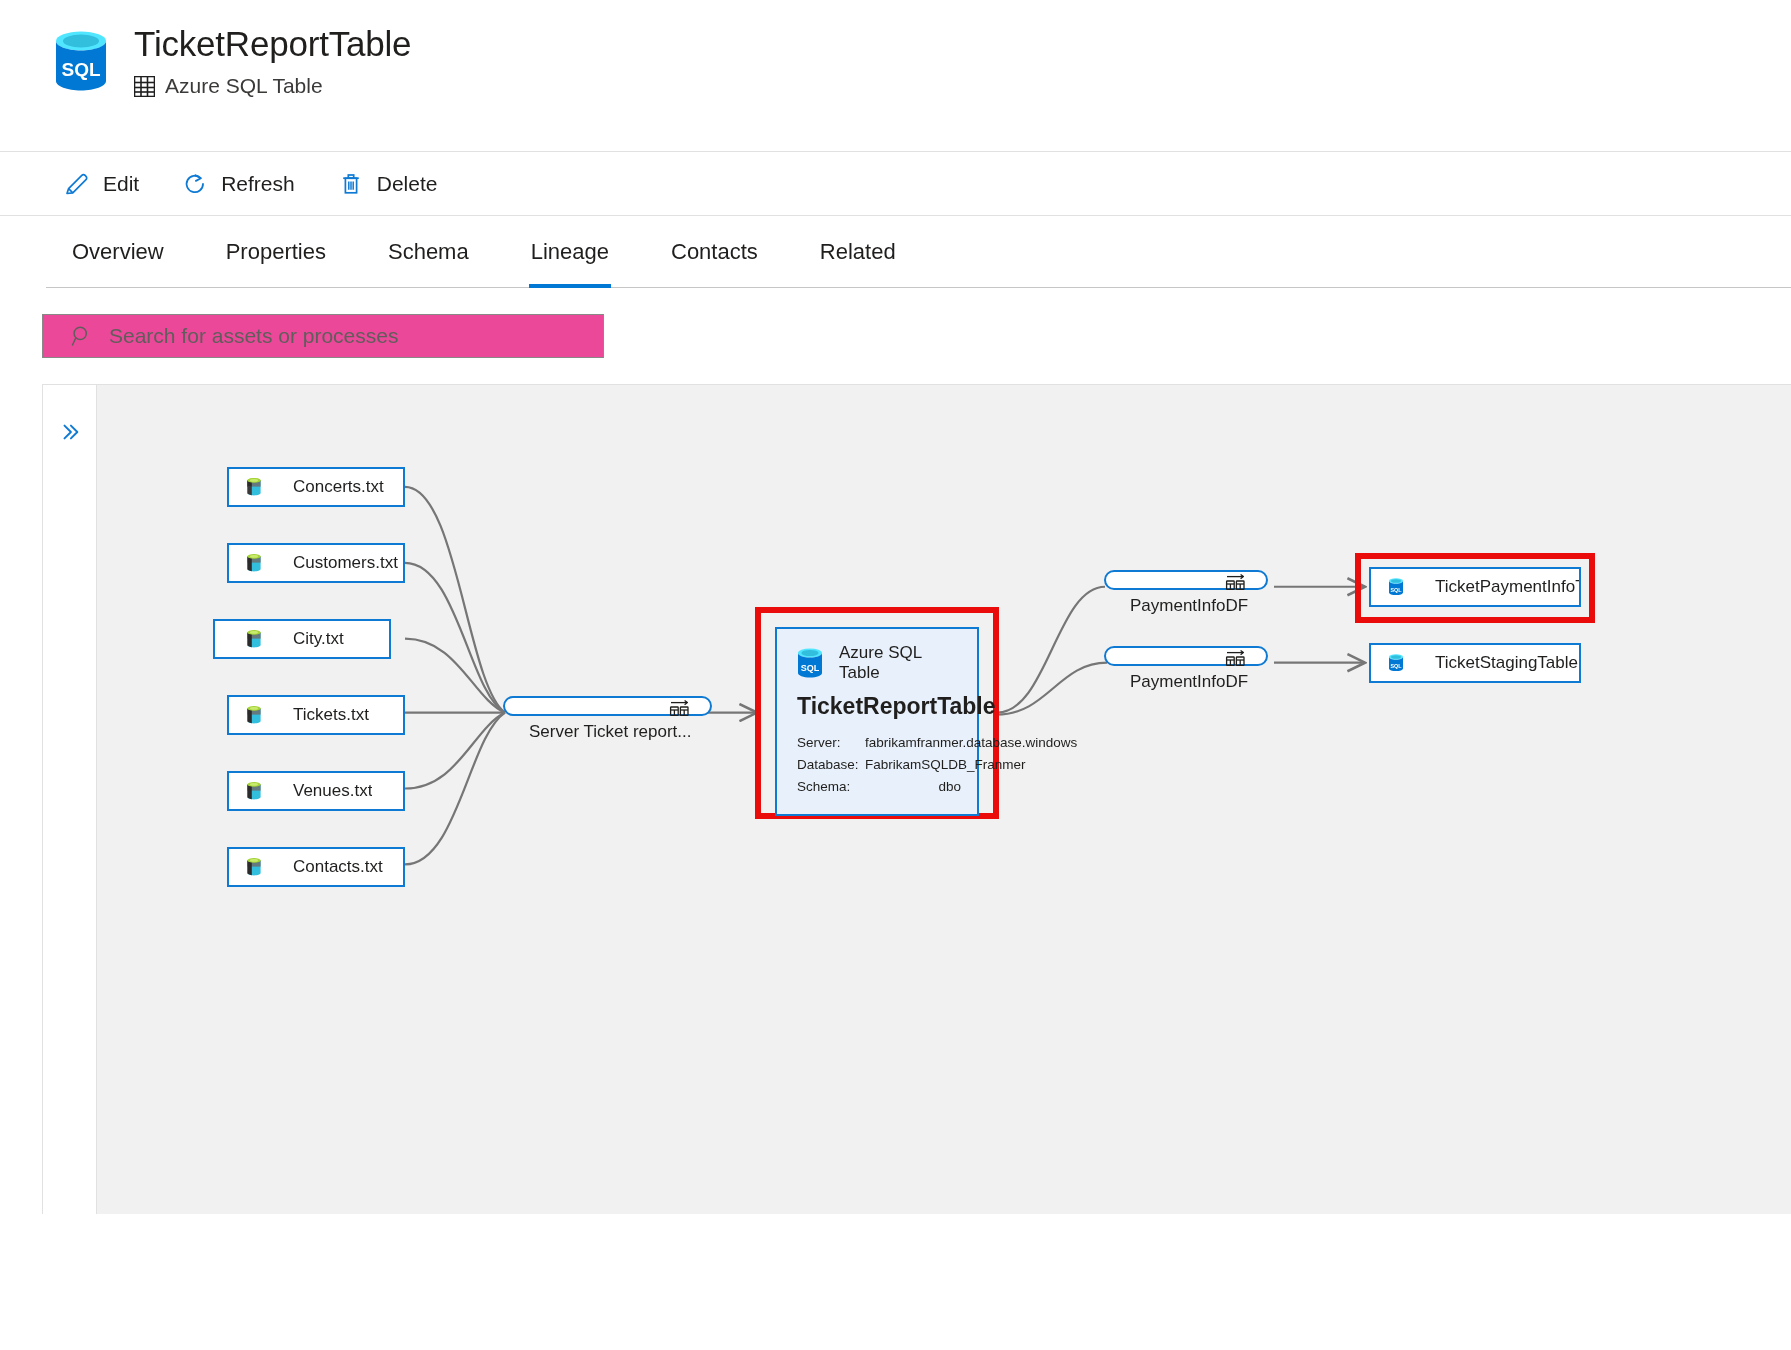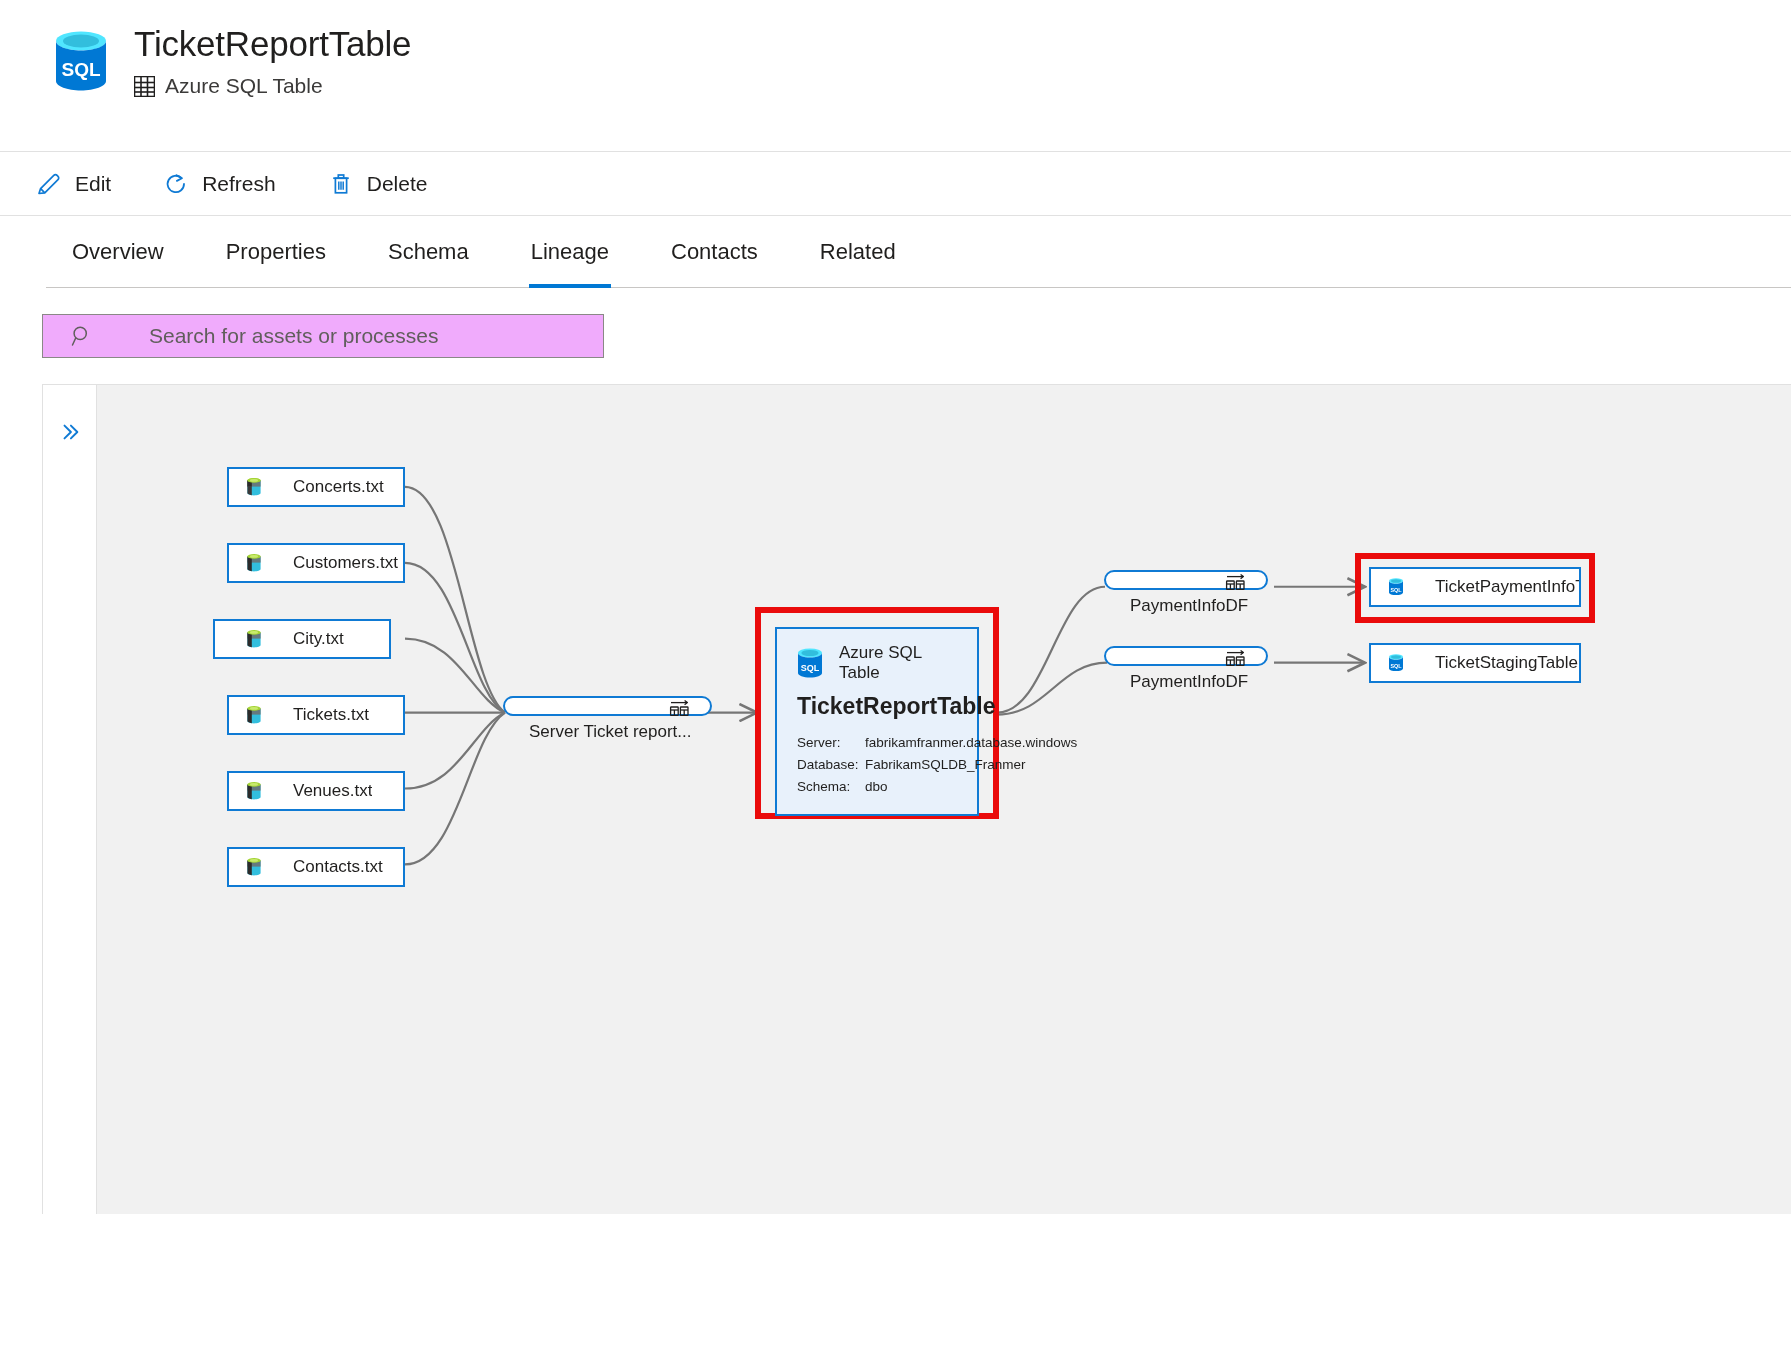--- a/index.html
+++ b/index.html
@@ -40,23 +40,23 @@
     font-size: 21px;
     color: #3b3a39;
     font-weight: 400;
   }
 
   
   .command-bar {
     height: 64px;
     display: flex;
     align-items: center;
-    padding-left: 28px;
+    padding-left: 56px;
     border-bottom: 1px solid #e1e1e1;
-    gap: 16px;
+    gap: 7px;
   }
   .cmd-btn {
     display: flex;
     align-items: center;
     height: 44px;
     padding: 0 14px 0 8px;
     margin-right: 14px;
     cursor: pointer;
     background: none;
     border: none;
@@ -108,25 +108,24 @@
     background: #0078d4;
     z-index: 2;
   }
 
   
   .search-area { padding: 26px 0 0 42px; }
   .search-box {
     width: 562px;
     height: 44px;
     border: 1px solid #8a8886;
-    background: #f0abfc;
+    background: #ec4899;
     display: flex;
     align-items: center;
     padding: 0 12px;
-    gap: 40px;
   }
   .search-icon { width: 22px; height: 22px; flex: 0 0 22px; margin-left: 16px; }
   .search-input {
     flex: 1;
     border: none;
     outline: none;
     margin-left: 14px;
     font-size: 21px;
     font-family: inherit;
     color: #201f1e;
@@ -223,21 +222,21 @@
   }
   .dc-head { display: flex; align-items: center; }
   .dc-logo { width: 30px; height: 32px; flex: 0 0 30px; }
   .dc-type { margin-left: 14px; font-size: 17px; color: #201f1e; }
   .dc-name {
     font-size: 23px;
     font-weight: 700;
     margin: 10px 0 12px 2px;
     color: #201f1e;
   }
-  .dc-row { display: flex; font-size: 13.5px; line-height: 22px; color: #201f1e; }
+  .dc-row { display: flex; font-size: 13.5px; line-height: 22px; color: #201f1e; justify-content: space-between; }
   .dc-key { width: 68px; flex: 0 0 68px; margin-left: 2px; }
   .dc-val { }
 </style>
 </head>
 <body>
 
 <div class="page-header">
   <div class="header-row">
     <span class="sql-logo">
       <svg viewBox="0 0 58 62" width="58" height="62">

